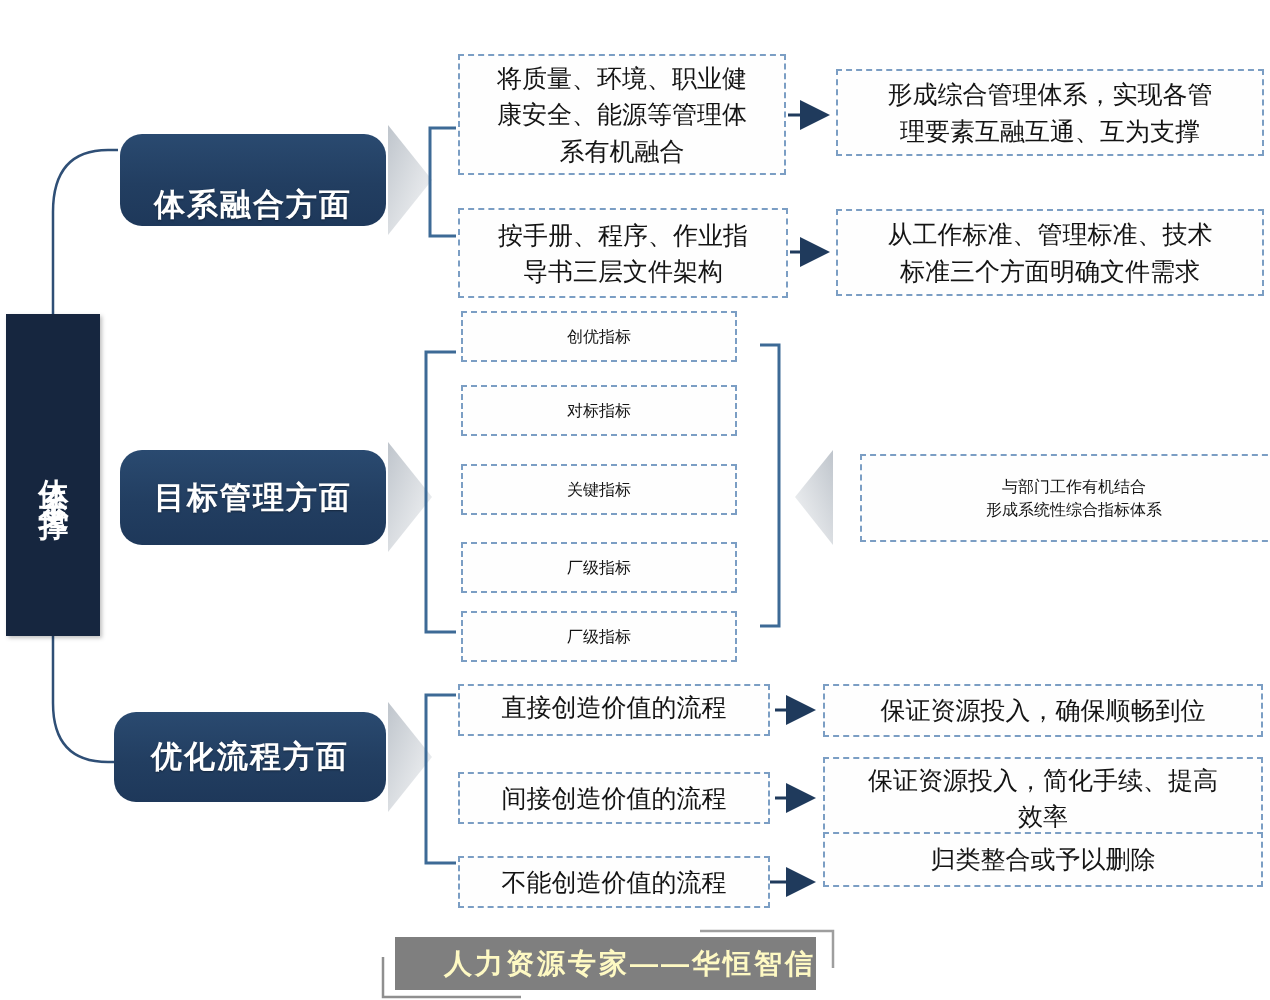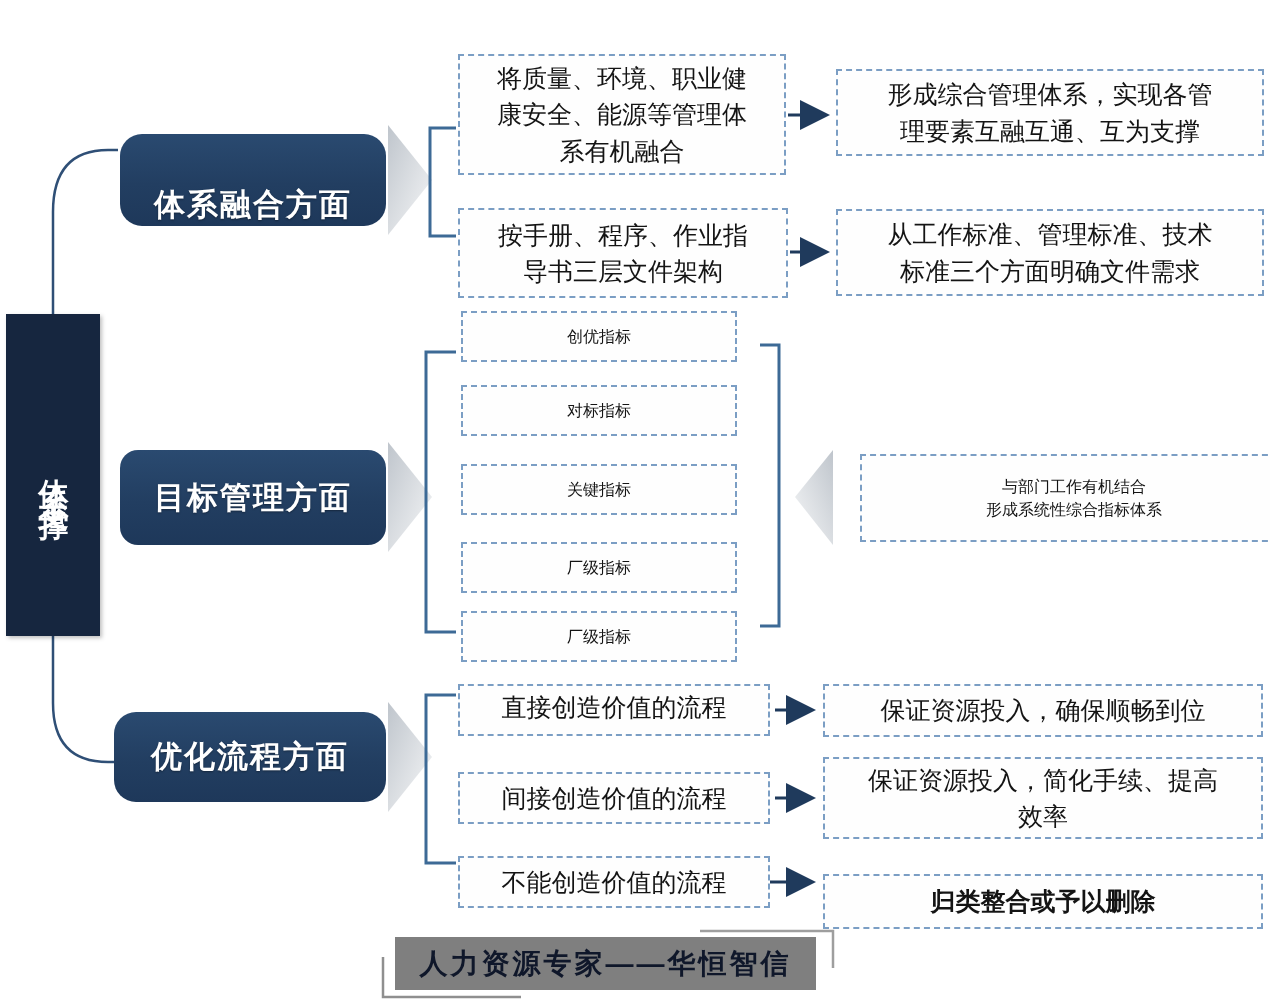--- a/index.html
+++ b/index.html
@@ -26,22 +26,22 @@
   
   .dash{
     border:2px dashed #7b9ec4;background:#fefefe;color:#141414;
     display:flex;align-items:center;justify-content:center;text-align:center;
     font-size:25px;line-height:1.45;white-space:pre-line;padding:2px 8px;
   }
   .dash.big{font-size:16px;}
   svg.overlay{position:absolute;left:0;top:0;pointer-events:none;}
   
   .footer-bar{
-    background:#7f7f7f;color:#0f172a;font-weight:bold;font-size:28px;
-    display:flex;align-items:center;justify-content:center;letter-spacing:3px;
+    background:#7f7f7f;color:#fef9c3;font-weight:bold;font-size:28px;
+    display:flex;align-items:center;justify-content:flex-end;letter-spacing:3px;
   }
 </style>
 </head>
 <body>
 
 <svg class="overlay" width="1270" height="1000" viewBox="0 0 1270 1000">
   <defs>
     <linearGradient id="chevGrad" x1="0" y1="0" x2="1" y2="1">
       <stop offset="0" stop-color="#bfc5cc"></stop>
       <stop offset="1" stop-color="#f6f7f8"></stop>
@@ -78,21 +78,21 @@
   <path d="M 383 957 V 997 H 521" fill="none" stroke="#8f8f8f" stroke-width="2.5"></path>
 </svg>
 
 <div class="abs root" style="left:6px;top:314px;width:94px;height:322px;">
   <span>体系支撑</span>
 </div>
 
 <div class="abs branch" style="left:120px;top:134px;width:266px;height:92px;align-items:flex-end;">
   <span>体系融合方面</span>
 </div>
-<div class="abs branch" style="left:120px;top:450px;width:266px;height:95px;border-radius:18px;">
+<div class="abs branch" style="left:120px;top:450px;width:266px;height:95px;">
   <span>目标管理方面</span>
 </div>
 <div class="abs branch" style="left:114px;top:712px;width:272px;height:90px;">
   <span>优化流程方面</span>
 </div>
 
 <div class="abs dash" style="left:458px;top:54px;width:328px;height:121px;">将质量、环境、职业健
 康安全、能源等管理体
 系有机融合</div>
 <div class="abs dash" style="left:836px;top:69px;width:428px;height:87px;">形成综合管理体系，实现各管
@@ -110,17 +110,17 @@
 
 <div class="abs dash big" style="left:860px;top:454px;width:428px;height:88px;">与部门工作有机结合
 形成系统性综合指标体系</div>
 
 <div class="abs dash" style="left:458px;top:684px;width:312px;height:52px;font-family:Liberation Mono, monospace;">直接创造价值的流程</div>
 <div class="abs dash" style="left:823px;top:684px;width:440px;height:53px;">保证资源投入，确保顺畅到位</div>
 <div class="abs dash" style="left:458px;top:772px;width:312px;height:52px;">间接创造价值的流程</div>
 <div class="abs dash" style="left:823px;top:757px;width:440px;height:82px;">保证资源投入，简化手续、提高
 效率</div>
 <div class="abs dash" style="left:458px;top:856px;width:312px;height:52px;text-align:right;">不能创造价值的流程</div>
-<div class="abs dash" style="left:823px;top:874px;width:440px;height:55px;font-weight:bold;">归类整合或予以删除</div>
+<div class="abs dash" style="left:823px;top:832px;width:440px;height:55px;">归类整合或予以删除</div>
 
 <div class="abs footer-bar" style="left:395px;top:937px;width:421px;height:53px;">
   <span>人力资源专家——华恒智信</span>
 </div>
 
 </body></html>

